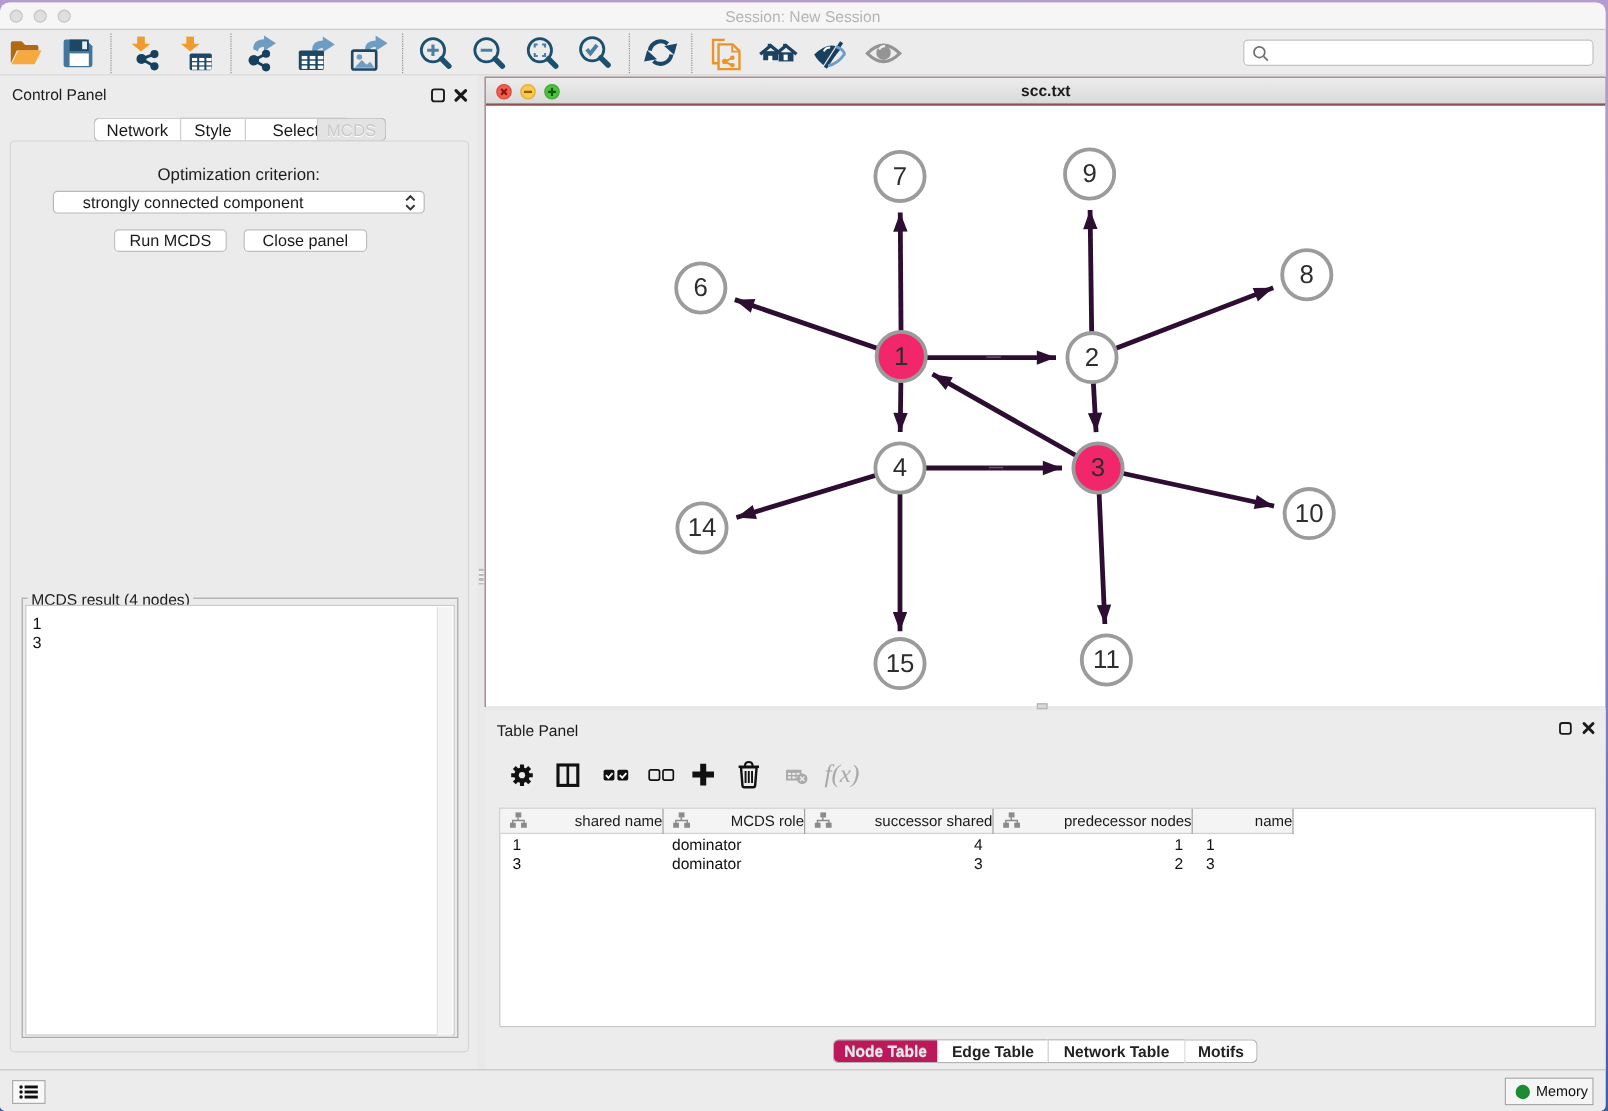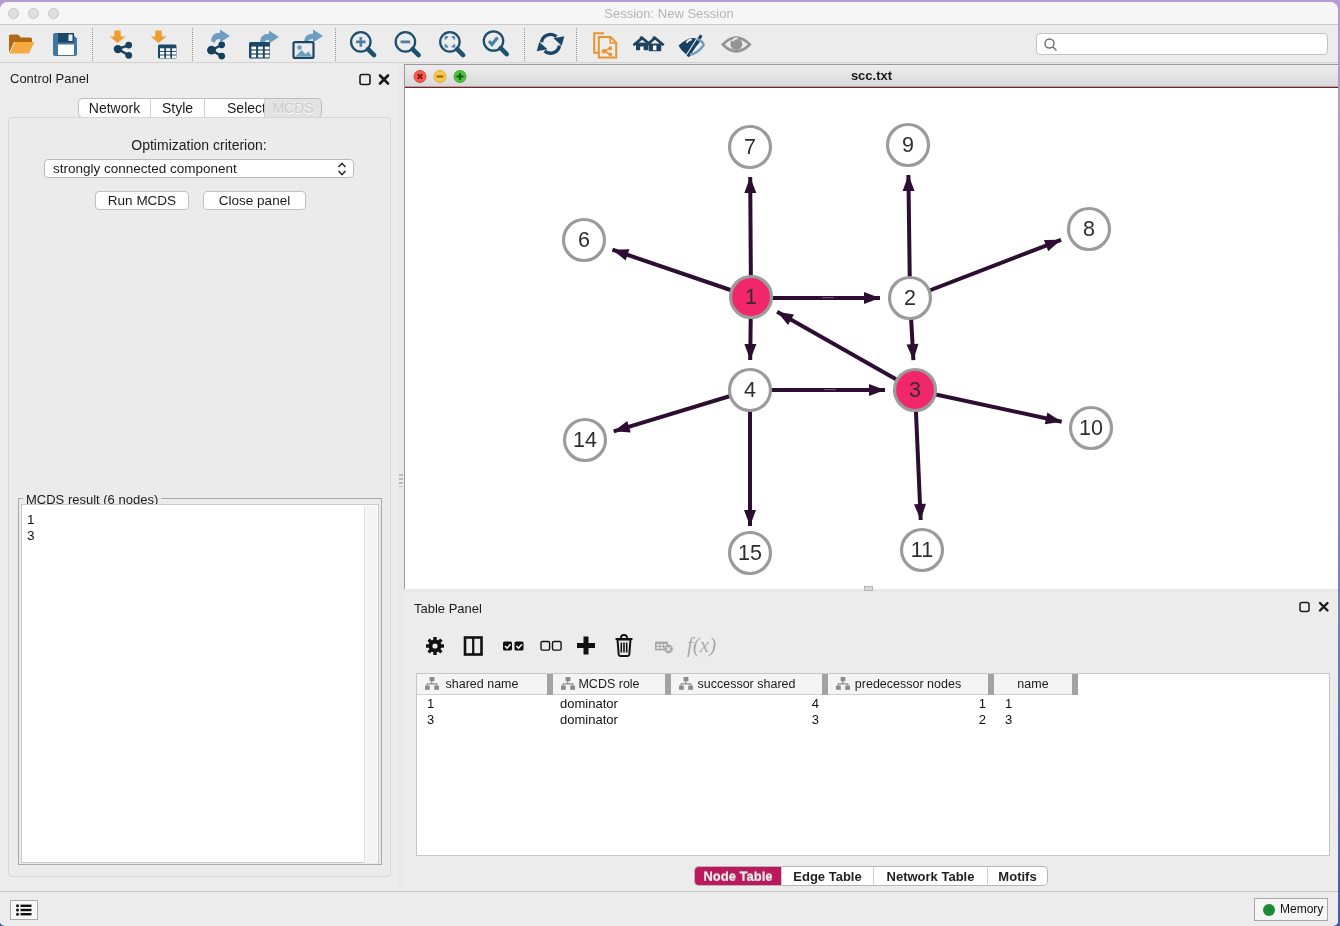--- a/index.html
+++ b/index.html
@@ -27,21 +27,21 @@
 #cphead { position:absolute; left:10px; top:8px; font-size:13px; color:#1c1c1c; }
 .winbtn { position:absolute; top:10px; }
 #cptabs { position:absolute; left:78px; top:35px; height:20px; }
 .ctab { position:absolute; top:0; height:20px; background:#fff; border-top:1px solid #bdbdbd; border-bottom:1px solid #bdbdbd;
   font-size:14px; color:#1a1a1a; text-align:center; line-height:19px; }
 #cpbody { position:absolute; left:8px; top:54px; width:383px; height:760px;
   background:#ebebeb; border:1px solid #d6d6d6; border-radius:4px; }
 #optlabel { position:absolute; left:0; top:74px; width:398px; text-align:center; font-size:14px; color:#1c1c1c; }
 #dropdown { position:absolute; left:44px; top:96px; width:310px; height:19px;
   background:#fff; border:1px solid #b9b9b9; border-radius:4px; font-size:13.5px; color:#1b1b1b;
-  line-height:17px; padding-left:8px; }
+  line-height:17px; padding-left:24px; }
 .btn { position:absolute; top:128px; height:19px; background:#fff; border:1px solid #c0c0c0;
   border-radius:4px; font-size:13.5px; color:#1b1b1b; text-align:center; line-height:17px; }
 #fieldset { position:absolute; left:18px; top:435px; width:364px; height:367px;
   border:1px solid #a9a9a9; }
 #legend { position:absolute; left:4px; top:-7px; background:#ebebeb; padding:0 3px;
   font-size:13px; color:#1b1b1b; }
 #resultbox { position:absolute; left:2px; top:5px; width:358px; height:359px;
   background:#fff; border:1px solid #c9c9c9; font-size:13.5px; color:#111; line-height:16px; padding:7px 0 0 5px;}
 #resscroll { position:absolute; right:1px; top:1px; width:13px; height:357px; background:#f4f4f4; border-left:1px solid #e2e2e2;}
 
@@ -50,21 +50,21 @@
 #ftitle { position:absolute; left:0; top:0; width:100%; height:22px;
   background:linear-gradient(180deg,#ececec,#dadada); border-bottom:1px solid #a6a6a6; }
 #ftext { position:absolute; left:0; top:3px; width:100%; text-align:center; font-size:13px; font-weight:bold; color:#1a1a1a; }
 #canvas { position:absolute; left:0; top:23px; width:933px; height:501px; background:#fff; }
 
 #tpanel { position:absolute; left:404px; top:529px; width:934px; height:299px; background:#ececec; }
 #tphead { position:absolute; left:10px; top:9px; font-size:13px; color:#1c1c1c; }
 #ttools { position:absolute; left:0px; top:0px; }
 #tablewrap { position:absolute; left:12px; top:81px; width:914px; height:183px; background:#fff; border:1px solid #c6c6c6; }
 #thead { position:absolute; left:0; top:0; height:21px; background:#f4f4f4; border-bottom:1px solid #d0d0d0; }
-.th { position:absolute; top:0; height:21px; font-size:12.5px; color:#1a1a1a; text-align:center; line-height:20px; border-right:6px solid #a3a3a3;}
+.th { position:absolute; top:0; height:21px; font-size:12.5px; color:#1a1a1a; text-align:right; line-height:20px; border-right:1px solid #a3a3a3;}
 .td { position:absolute; font-size:13px; color:#111; height:16px; line-height:16px; }
 #btabs { position:absolute; left:290px; top:274px; height:20px; }
 .btab { position:absolute; top:0; height:20px; background:#fff; border-top:1px solid #b5b5b5; border-bottom:1px solid #b5b5b5;
   font-size:13px; font-weight:bold; color:#222; text-align:center; line-height:19px; }
 
 #statusbar { position:absolute; left:0; top:889px; width:1338px; height:33px;
   background:#ececec; border-top:1px solid #c6c6c6; }
 #listbtn { position:absolute; left:10px; top:8px; width:28px; height:20px; background:#f8f8f8; border:1px solid #ababab; }
 #membtn { position:absolute; left:1254px; top:6px; width:74px; height:23px; background:#f5f5f5; border:1px solid #a9a9a9;
   font-size:12px; color:#111; }
@@ -242,21 +242,21 @@
       <div id="optlabel">Optimization criterion:</div>
       <div id="dropdown">strongly connected component
         <svg width="10" height="14" viewBox="0 0 10 14" style="position:absolute;right:6px;top:2px;">
           <path d="M1.5,5 L5,1.5 L8.5,5" fill="none" stroke="#333" stroke-width="1.6"></path>
           <path d="M1.5,9 L5,12.5 L8.5,9" fill="none" stroke="#333" stroke-width="1.6"></path>
         </svg>
       </div>
       <div class="btn" style="left:95px;width:94px;">Run MCDS</div>
       <div class="btn" style="left:203px;width:103px;">Close panel</div>
       <div id="fieldset">
-        <div id="legend">MCDS result (6 nodes)</div>
+        <div id="legend">MCDS result (4 nodes)</div>
         <div id="resultbox">1<br>3<div id="resscroll"></div></div>
       </div>
     </div>
     <div id="frame">
       <div id="ftitle">
         <svg width="70" height="22" viewBox="0 0 70 22" style="position:absolute;left:0;top:0;">
           <circle cx="15" cy="11.5" r="6" fill="#f25e52" stroke="#da473b" stroke-width="1"></circle>
           <path d="M12.6,9.1 l4.8,4.8 M17.4,9.1 l-4.8,4.8" stroke="#8c150c" stroke-width="1.8"></path>
           <circle cx="35" cy="11.5" r="6" fill="#f8c94f" stroke="#e3ac35" stroke-width="1"></circle>
           <line x1="31.6" y1="11.5" x2="38.4" y2="11.5" stroke="#985c00" stroke-width="1.8"></line>

